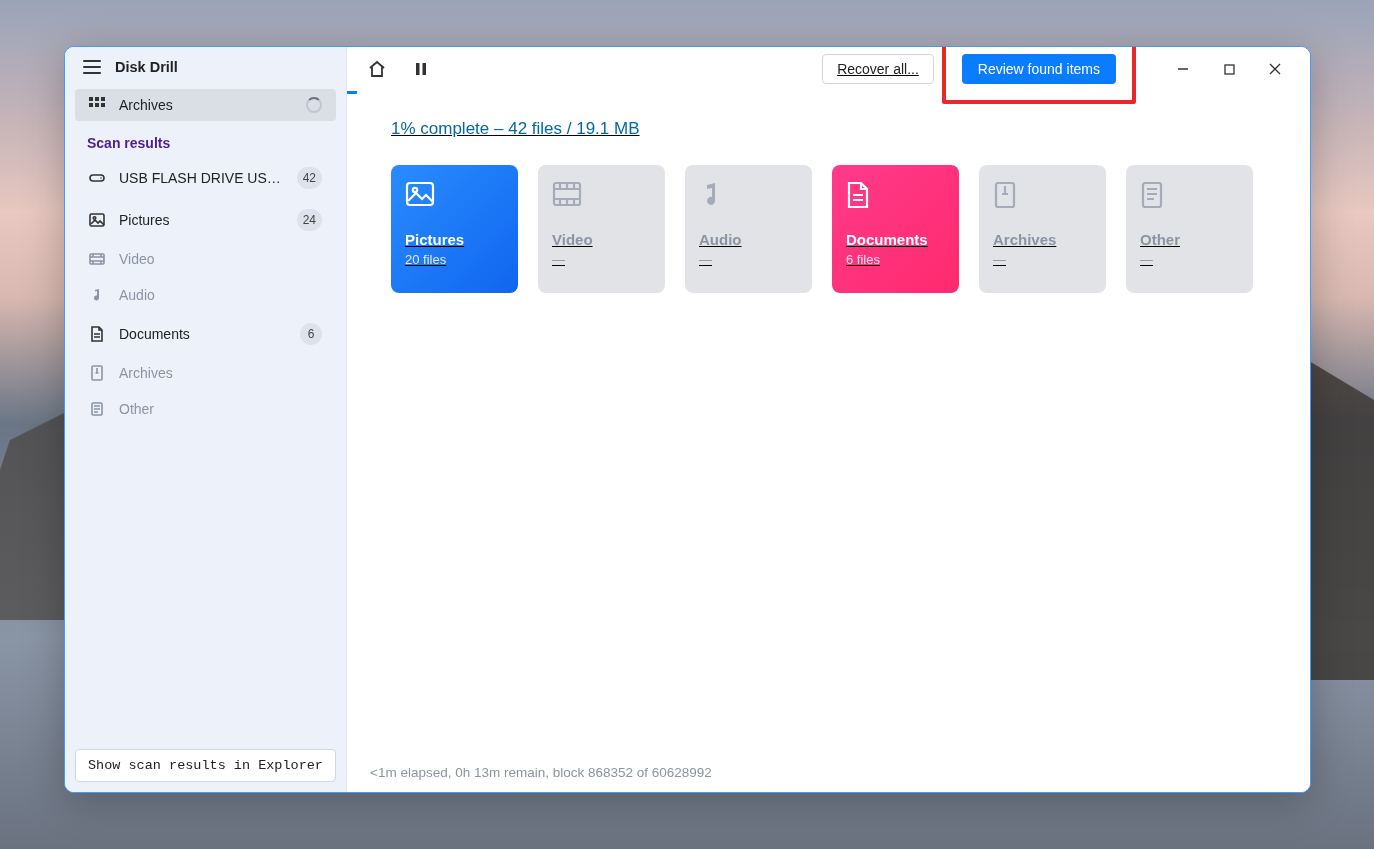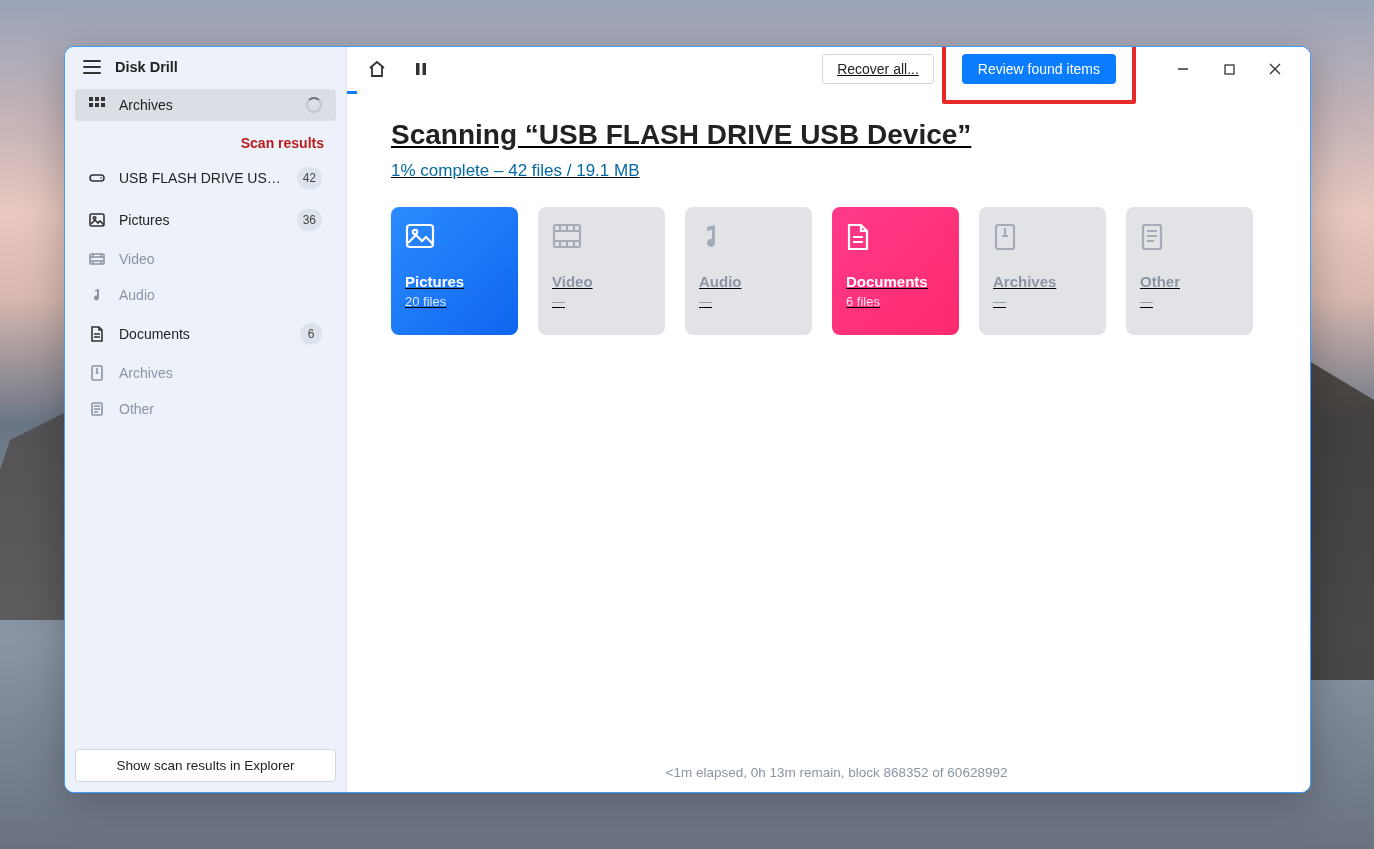--- a/index.html
+++ b/index.html
@@ -53,30 +53,30 @@
     cursor:pointer; position:relative;
   }
   .nav-item.dashboard { background:#dadee5; }
   .nav-item .label { flex:1; white-space:nowrap; overflow:hidden; text-overflow:ellipsis;}
   .nav-item .count {
     background:#dde3ec; color:#444; font-size:12px;
     min-width:22px; height:22px; border-radius:11px;
     display:flex;align-items:center;justify-content:center; padding:0 6px;
   }
   .nav-item.faded .label, .nav-item.faded svg { color:#8a94a3; }
-  .section-title { font-size:14px; font-weight:600; padding:12px 22px 6px; color:#b91c1c;text-align:right;}
+  .section-title { font-size:14px; font-weight:600; padding:12px 22px 6px; color:#4c1d95;}
   .spinner {
     width:16px;height:16px;border:2px solid #c0c7d4;border-top-color:#6a7280;
     border-radius:50%; animation:spin 1s linear infinite;
   }
   @keyframes spin{to{transform:rotate(360deg);}}
   .sidebar-footer { margin-top:auto; padding:10px;}
   .explorer-btn {
     width:100%; background:#fff; border:1px solid #d0d7e2; border-radius:4px;
-    padding:8px; font-size:13.5px; color:#222; cursor:pointer;
+    padding:8px; font-size:13.5px; color:#222; cursor:pointer;font-family:Liberation Mono, monospace;
   }
   .main { flex:1; display:flex; flex-direction:column; background:#fff; position:relative;text-decoration:underline;}
   .topbar {
     height:44px; display:flex; align-items:center; padding:0 12px; gap:8px;
   }
   .topbar .icon-btn { width:36px;height:36px;display:flex;align-items:center;justify-content:center;cursor:pointer;border-radius:4px;}
   .topbar .spacer{flex:1;}
   .btn-outline {
     background:#fff;border:1px solid #d0d7e2;border-radius:4px;padding:6px 14px;
     font-size:14px;color:#222;cursor:pointer;
@@ -102,22 +102,22 @@
     display:flex; flex-direction:column; cursor:pointer;
     color:#8a94a3;
   }
   .card .card-icon { height:32px; margin-bottom:18px; }
   .card .card-title { font-size:15px; font-weight:600; margin-bottom:4px;}
   .card .card-sub { font-size:13px; }
   .card.blue { background:linear-gradient(135deg,#2a8cff,#1066ef); color:#fff;}
   .card.pink { background:linear-gradient(135deg,#ff3a8a,#ff2a6e); color:#fff;}
   .card.blue .card-sub,.card.pink .card-sub{color:rgba(255,255,255,0.85);}
   .statusbar {
-    position:absolute; bottom:0; left:16px; right:0;
-    padding:12px 20px; font-size:13.5px; color:#8a94a3;text-align:center;
+    position:absolute; bottom:0; left:3px; right:0;
+    padding:12px 20px; font-size:13.5px; color:#8a94a3;
   }
   svg { display:block; }
 </style>
 </head>
 <body>
 
 <div class="mountain"></div>
 <div class="mountain2"></div>
 
 <div class="window">
@@ -164,21 +164,21 @@
 
     <div class="nav-item">
       <span>
         <svg width="16" height="16" viewBox="0 0 16 16" fill="none" stroke="#333" stroke-width="1.6">
             <rect x="1" y="2" width="14" height="12" rx="1.5"></rect>
             <circle cx="5.5" cy="6" r="1.3"></circle>
             <path d="M2 12 L6 8 L9 11 L11 9 L15 13"></path>
           </svg>
       </span>
       <span class="label">Pictures</span>
-      <span class="count">36</span>
+      <span class="count">24</span>
     </div>
 
     <div class="nav-item faded">
       <span>
         <svg width="16" height="16" viewBox="0 0 16 16" fill="none" stroke="#8a94a3" stroke-width="1.6">
             <rect x="1" y="3" width="14" height="10" rx="1"></rect>
             <path d="M1 6 H15 M1 10 H15 M4 3 V6 M4 10 V13 M12 3 V6 M12 10 V13"></path>
           </svg>
       </span>
       <span class="label">Video</span>
@@ -262,21 +262,20 @@
         <div class="win-btn">
           <svg width="12" height="12" viewBox="0 0 12 12" stroke="#333" stroke-width="1.3">
               <path d="M1 1 L11 11 M11 1 L1 11"></path>
             </svg>
         </div>
       </div>
     </div>
     <div class="progress-line"></div>
 
     <div class="content">
-      <div class="page-title">Scanning “USB FLASH DRIVE USB Device”</div>
       <div class="page-sub">1% complete – 42 files / 19.1 MB</div>
 
       <div class="cards">
         <div class="card blue">
           <div class="card-icon">
             <svg width="30" height="26" viewBox="0 0 30 26" fill="none" stroke="#fff" stroke-width="2.2">
                 <rect x="2" y="2" width="26" height="22" rx="3"></rect>
                 <circle cx="10" cy="9" r="2.2"></circle>
                 <path d="M3 20 L11 12 L17 18 L21 14 L28 21"></path>
               </svg>

